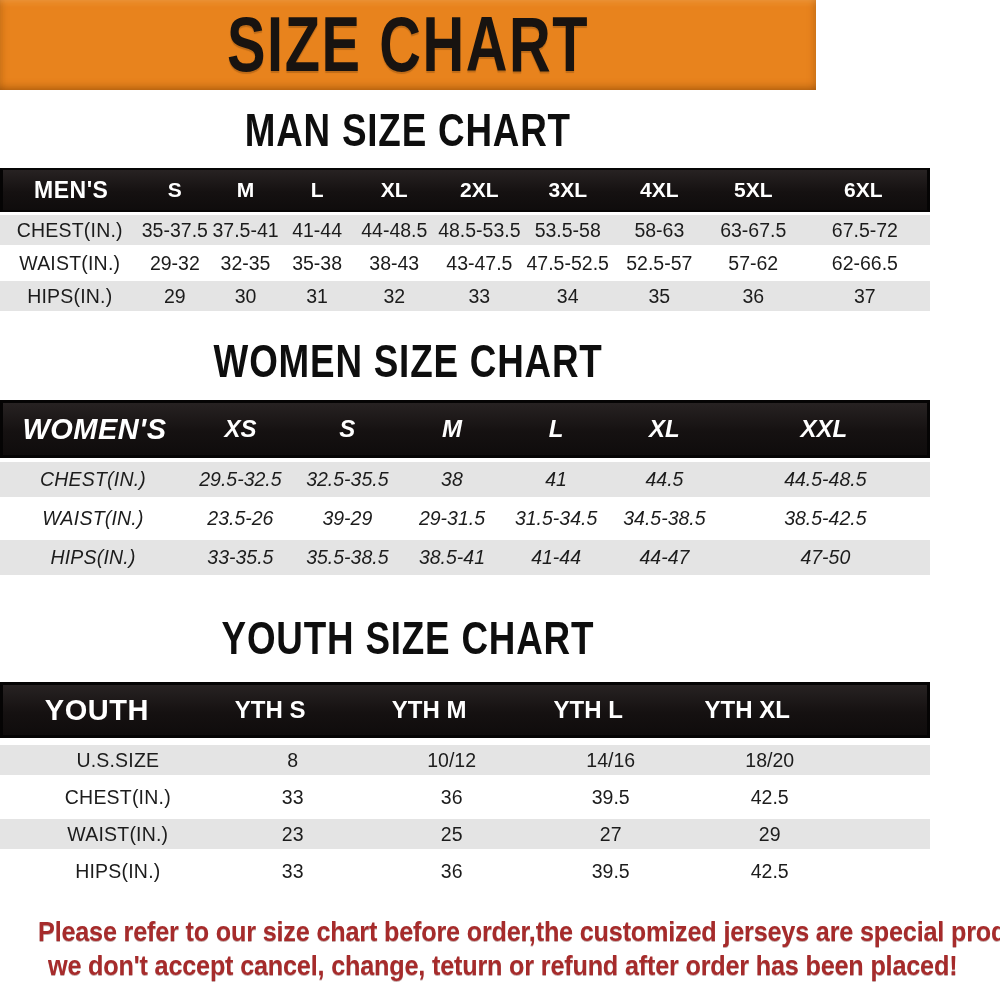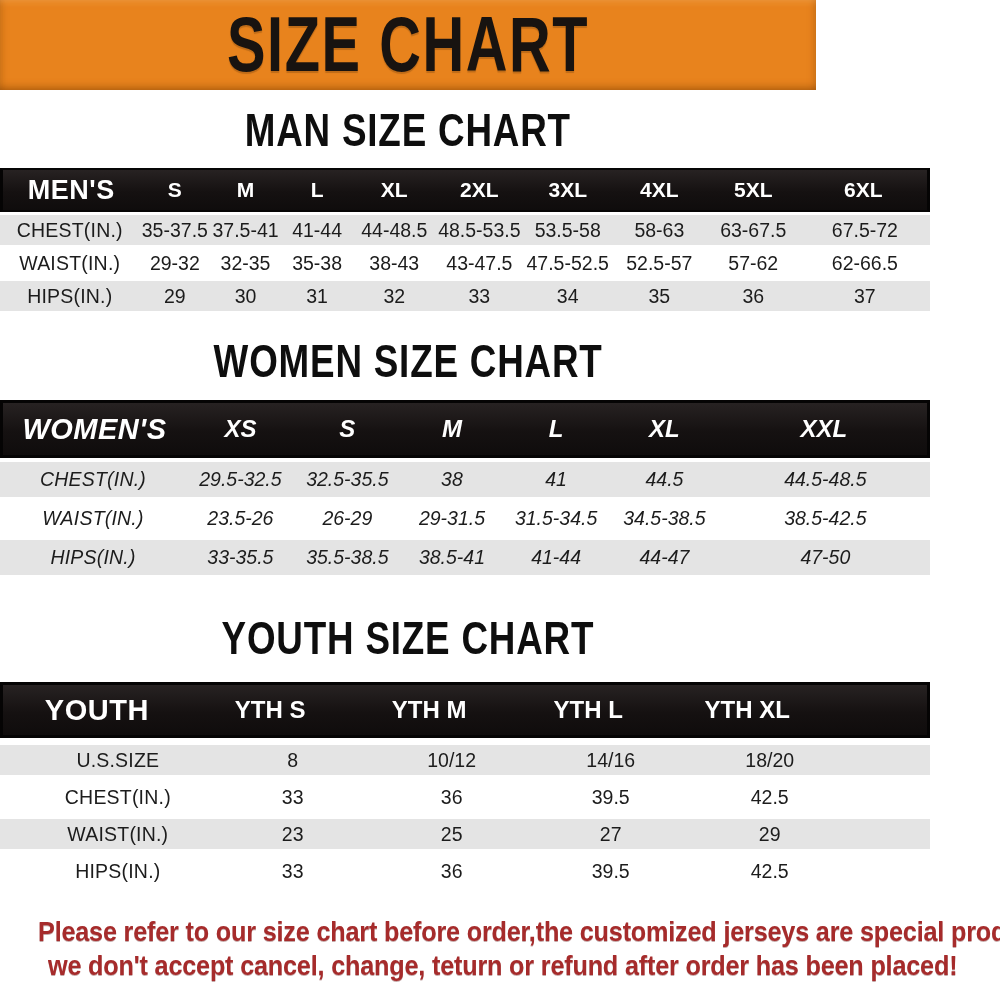--- a/index.html
+++ b/index.html
@@ -60,21 +60,21 @@
     background: linear-gradient(#272222, #151111 55%, #0f0c0c);
     color: #ffffff;
   }
   .men-table .bar-row th   { height: 40px; border-top: 2px solid #070606; border-bottom: 2px solid #070606; }
   .women-table .bar-row th { height: 52px; border-top: 3px solid #050404; border-bottom: 3px solid #050404; }
   .youth-table .bar-row th { height: 50px; border-top: 3px solid #050404; border-bottom: 3px solid #050404; }
   .bar-row th:first-child { border-left: 3px solid #050404; }
   .bar-row th:last-child  { border-right: 3px solid #050404; }
 
   .corner-label { font-weight: 700; letter-spacing: 0.5px; text-align: center; }
-  .men-table .corner-label   { font-size: 27px; }
+  .men-table .corner-label   { font-size: 23px; }
   .women-table .corner-label { font-size: 29px; }
   .youth-table .corner-label { font-size: 29px; }
   .col-header { font-weight: 700; }
   .men-table .col-header   { font-size: 21px; }
   .women-table .col-header { font-size: 24px; margin-top: 48px; }
   .youth-table .col-header { font-size: 24px; }
 
   .data-row td { font-size: 19.5px; color: #1c1c1c; }
   .men-table .data-row td   { height: 30px; }
   .women-table .data-row td { height: 35px; }
@@ -199,21 +199,21 @@
       <td>29.5-32.5</td>
       <td>32.5-35.5</td>
       <td>38</td>
       <td>41</td>
       <td>44.5</td>
       <td>44.5-48.5</td>
     </tr>
     <tr class="data-row">
       <td class="row-label">WAIST(IN.)</td>
       <td>23.5-26</td>
-      <td>26-29</td>
+      <td>39-29</td>
       <td>29-31.5</td>
       <td>31.5-34.5</td>
       <td>34.5-38.5</td>
       <td>38.5-42.5</td>
     </tr>
     <tr class="data-row shade">
       <td class="row-label">HIPS(IN.)</td>
       <td>33-35.5</td>
       <td>35.5-38.5</td>
       <td>38.5-41</td>

